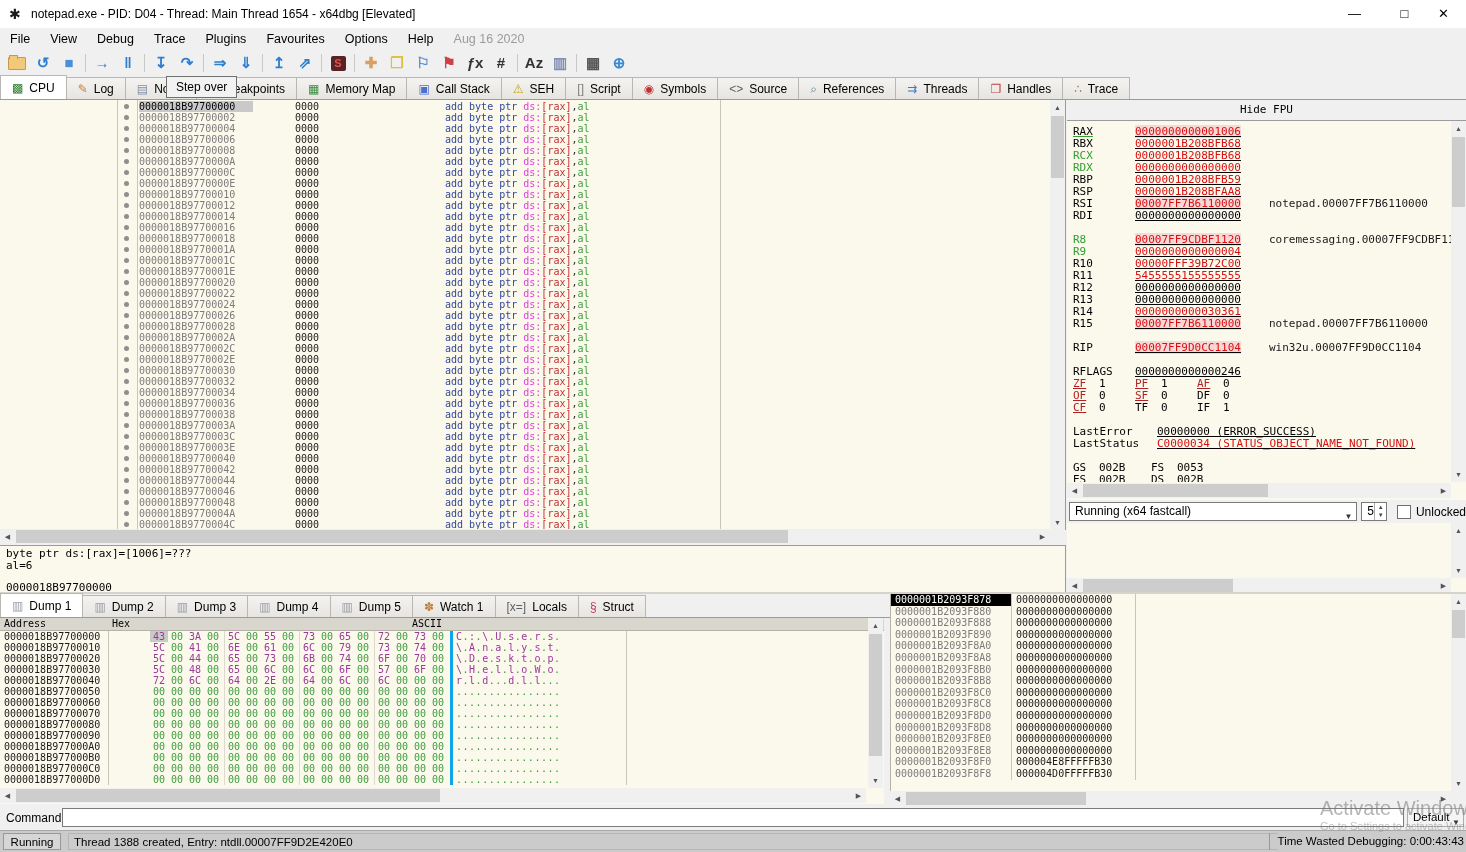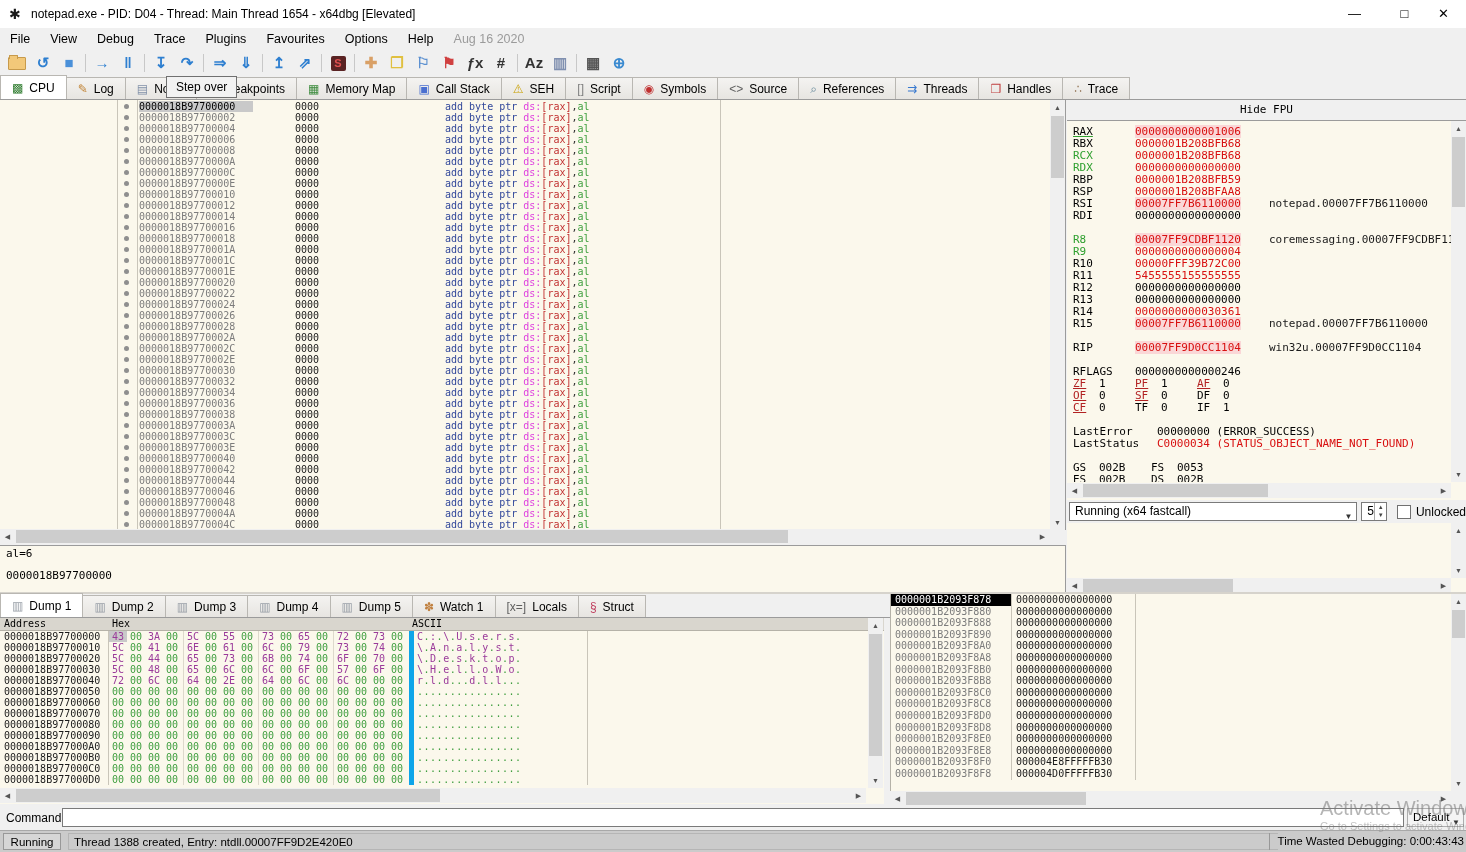--- a/index.html
+++ b/index.html
@@ -67,21 +67,21 @@
   #hidefpu{position:absolute;left:0;top:0;width:399px;height:21px;background:#F0F0F0;border-bottom:1px solid #9B9B9B;
            text-align:center;line-height:20px;font-family:"DejaVu Sans Mono",monospace;font-size:11px;box-sizing:border-box;}
   #reg-area{position:absolute;left:0;top:21px;width:384px;height:361px;overflow:hidden;padding:5px 0 0 6px;box-sizing:border-box;}
   .rrow,.rgap{height:12px;line-height:12px;font-family:"DejaVu Sans Mono",monospace;font-size:11px;white-space:nowrap;}
   .rname{display:inline-block;width:62px;color:#000;}
   .rname.green{color:#2FA02F;}
   .rname.uline{text-decoration:underline;text-decoration-color:#2FA02F;}
   .rval.red{color:#D81010;} .rval.blk{color:#000;}
   .rval.hl{background:#FAD7D7;}
   .rnote{position:absolute;left:196px;color:#1a1a1a;}
-  .rrow{position:relative;}
+  .rrow{position:relative;text-decoration:underline;}
   .fcell{display:inline-block;width:62px;}
   .fname{display:inline-block;width:26px;color:#000;}
   .fname.fr{color:#B22222;text-decoration:underline;text-decoration-color:#B22222;}
   .kvk{display:inline-block;width:84px;}
   .kvv.red{color:#D81010;}
   .sgn{display:inline-block;width:26px;}
   .sgv{display:inline-block;width:52px;}
   #reg-vsb{left:1451px;top:121px;height:361px;}
   #reg-hsb{left:1067px;top:483px;width:384px;}
 
@@ -104,21 +104,21 @@
 
   
   #dump-pane{position:absolute;left:0;top:618px;width:884px;height:186px;background:#FBF8EC;overflow:hidden;}
   #dump-header{position:absolute;left:0;top:0;width:884px;height:12px;background:#D9D6CE;border-bottom:1px solid #B5B2A8;
                font-family:"DejaVu Sans Mono",monospace;font-size:10px;line-height:12px;}
   #dump-header span{position:absolute;top:0;}
   #dh-addr{left:4px;} #dh-hex{left:112px;} #dh-ascii{left:412px;}
   #dump-rows{position:absolute;left:0;top:13px;}
   .hrow{height:11px;line-height:11px;font-family:"DejaVu Sans Mono",monospace;font-size:10px;white-space:nowrap;display:flex;}
   .haddr{display:inline-block;width:104px;padding-left:4px;color:#1a1a1a;border-right:1px solid #C9C5B9;}
-  .hhex{display:inline-block;width:300px;border-right:5px solid #0ea5e9;}
+  .hhex{display:inline-block;width:300px;border-right:3px solid #0ea5e9;margin-left:41px;}
   .hgrp{display:inline-block;width:74px;border-right:1px solid #DDD9CC;padding-left:0;}
   .hgrp:last-child{border-right:none;}
   .hb{display:inline-block;width:18px;text-align:center;}
   .hsel{background:#C9C9C9;}
   .hz{color:#3F9E3F;} .hn{color:#9A3A9A;}
   .hascii{display:inline-block;width:170px;padding-left:3px;border-right:1px solid #C9C5B9;letter-spacing:0.5px;}
   #dump-vsb{left:868px;top:618px;height:170px;}
   #dump-hsb{left:0;top:788px;width:866px;}
 
   
@@ -559,20 +559,21 @@
     <div class="sthumb" style="left:1px;top:16px;width:13px;height:62px;"></div>
     <div class="sarrow" style="bottom:0;">▼</div>
   </div>
   <div class="hsb" id="disasm-hsb">
     <div class="sarrow" style="left:0;">◀</div>
     <div class="sthumb" style="top:1px;left:16px;width:772px;height:13px;"></div>
     <div class="sarrow" style="right:0;">▶</div>
   </div>
 
   <div id="infobox">
+    <div>byte ptr ds:[rax]=[1006]=???</div>
     <div>al=6</div>
     <div id="info-line3">0000018B97700000</div>
   </div>
 
   <div id="right-panel">
     <div id="hidefpu">Hide FPU</div>
     <div id="reg-area">
         <div class="rrow"><span class="rname uline">RAX</span><span class="rval red hl">0000000000001006</span></div>
         <div class="rrow"><span class="rname">RBX</span><span class="rval red">0000001B208BFB68</span></div>
         <div class="rrow"><span class="rname green">RCX</span><span class="rval red">0000001B208BFB68</span></div>

